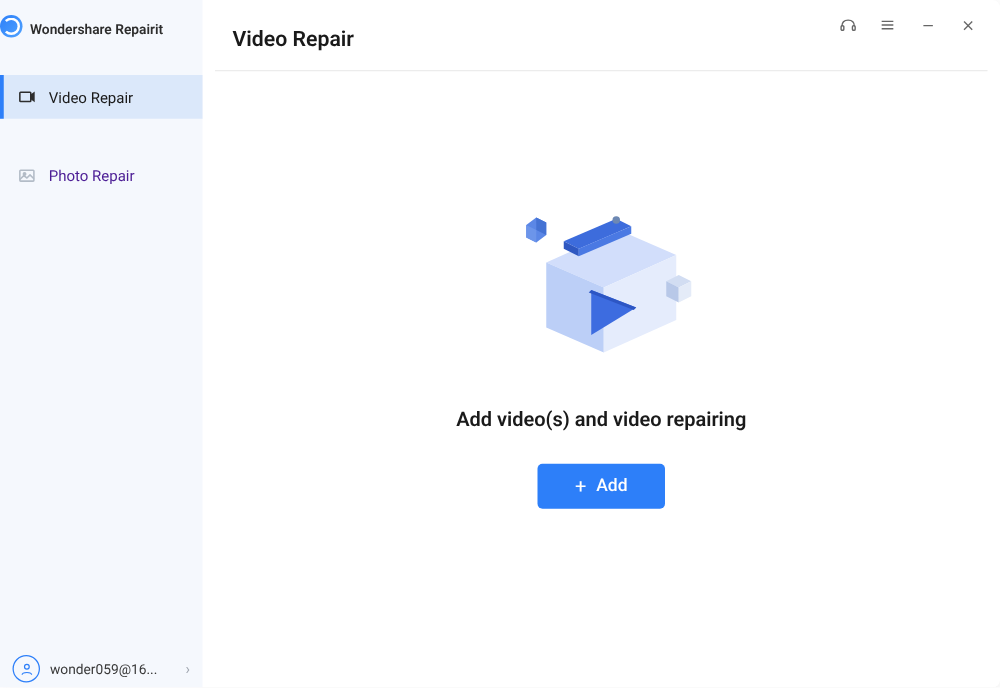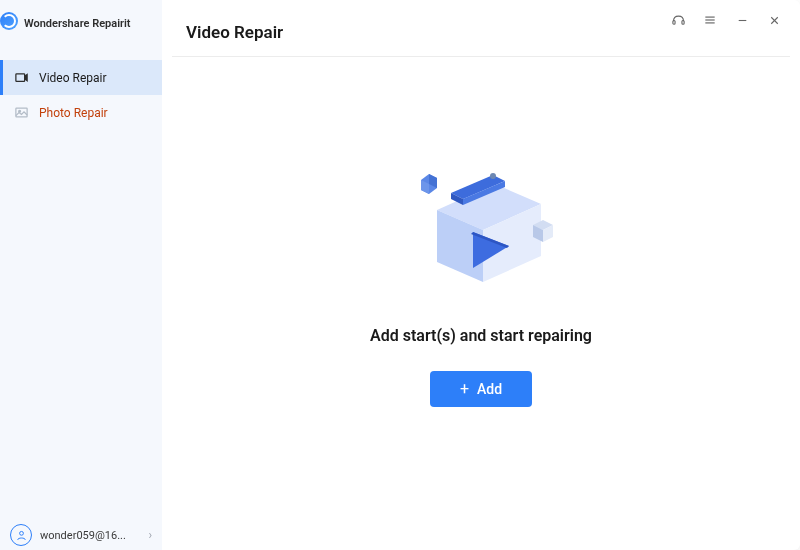--- a/index.html
+++ b/index.html
@@ -88,21 +88,22 @@
       content: "";
       position: absolute;
       left: 0;
       top: 0;
       bottom: 0;
       width: 3px;
       background: #2d7ff9;
     }
 
     .nav-item.inactive {
-      color: #c2410c;
+      color: #4c1d95;
+      margin-top: 28px;
     }
 
     .nav-icon {
       width: 15px;
       height: 15px;
       display: flex;
       align-items: center;
       justify-content: center;
     }
 
@@ -331,21 +332,21 @@
           </g>
           <circle cx="92" cy="16" r="3" fill="#6d88b3"></circle>
           <g transform="translate(132,60)">
             <path d="M0 5 L10 0 L20 5 L10 10 Z" fill="#d2ddf2"></path>
             <path d="M0 5 L10 10 L10 22 L0 17 Z" fill="#b8c8e8"></path>
             <path d="M10 10 L20 5 L20 17 L10 22 Z" fill="#e4ebf8"></path>
           </g>
         </svg>
       </div>
 
-      <div class="prompt-text">Add start(s) and start repairing</div>
+      <div class="prompt-text">Add video(s) and video repairing</div>
 
       <button class="add-button">
         <span class="plus">+</span>
         <span>Add</span>
       </button>
 
     </div>
 
   </div>
 </div>

